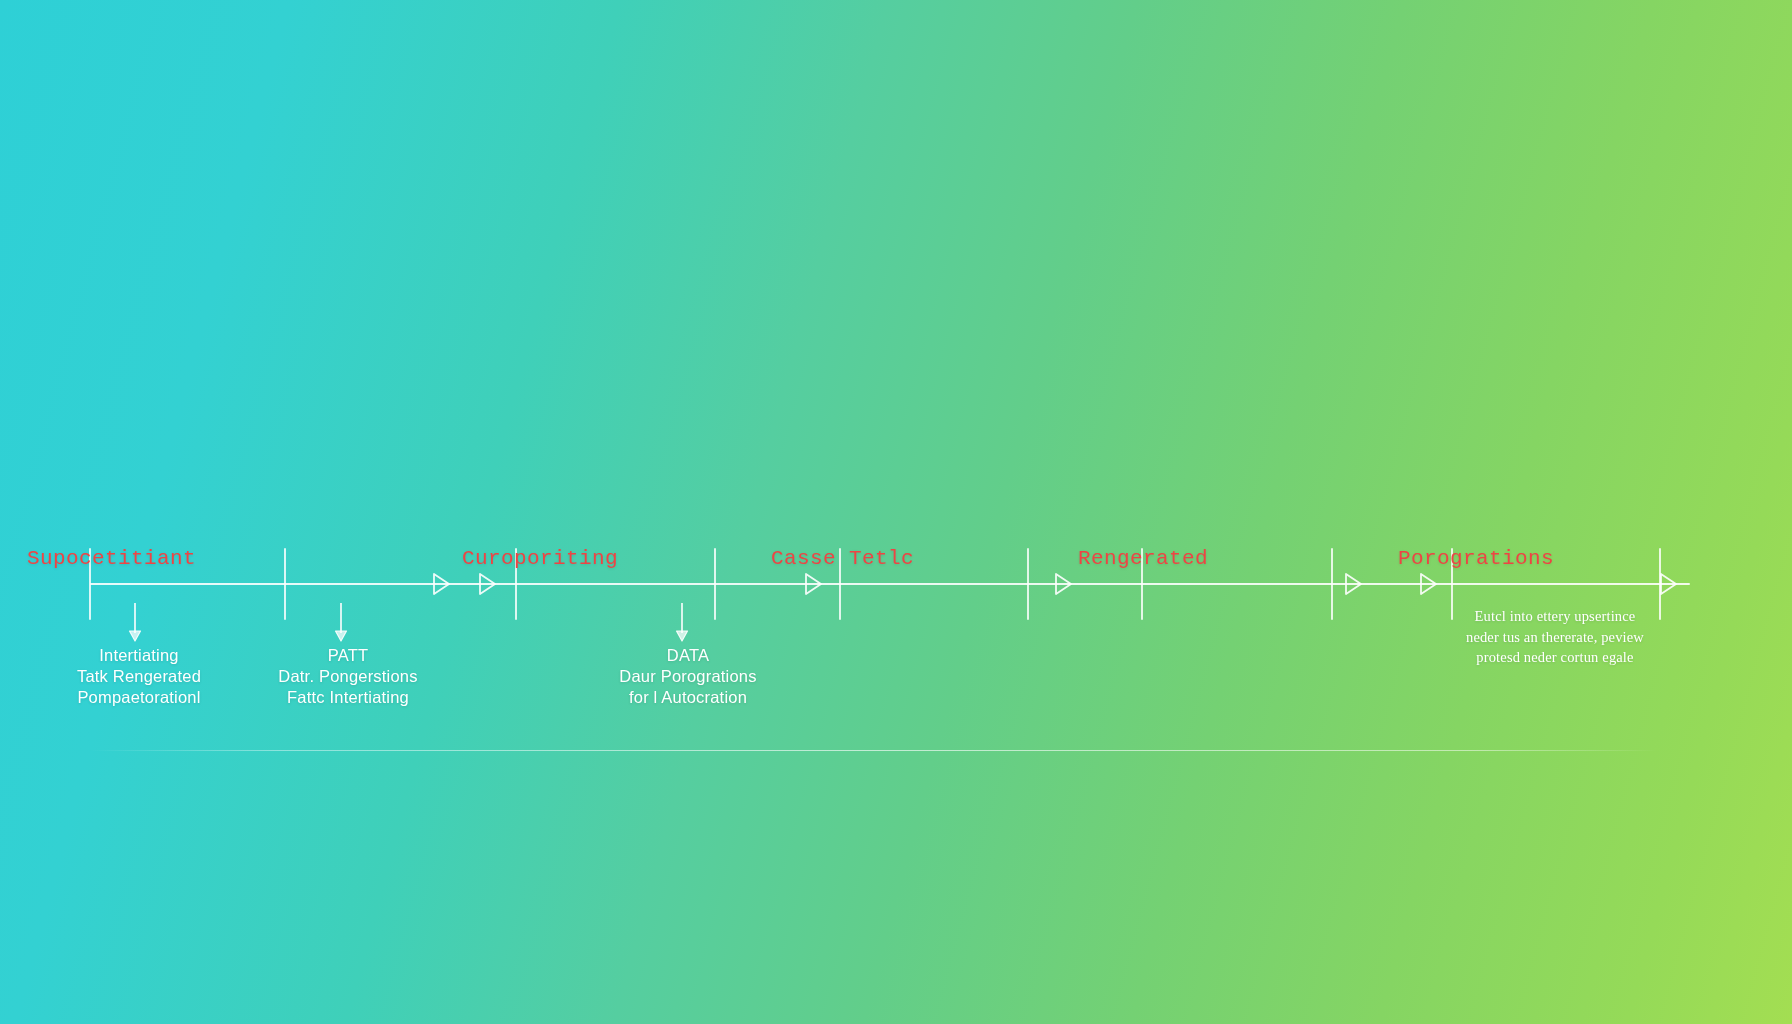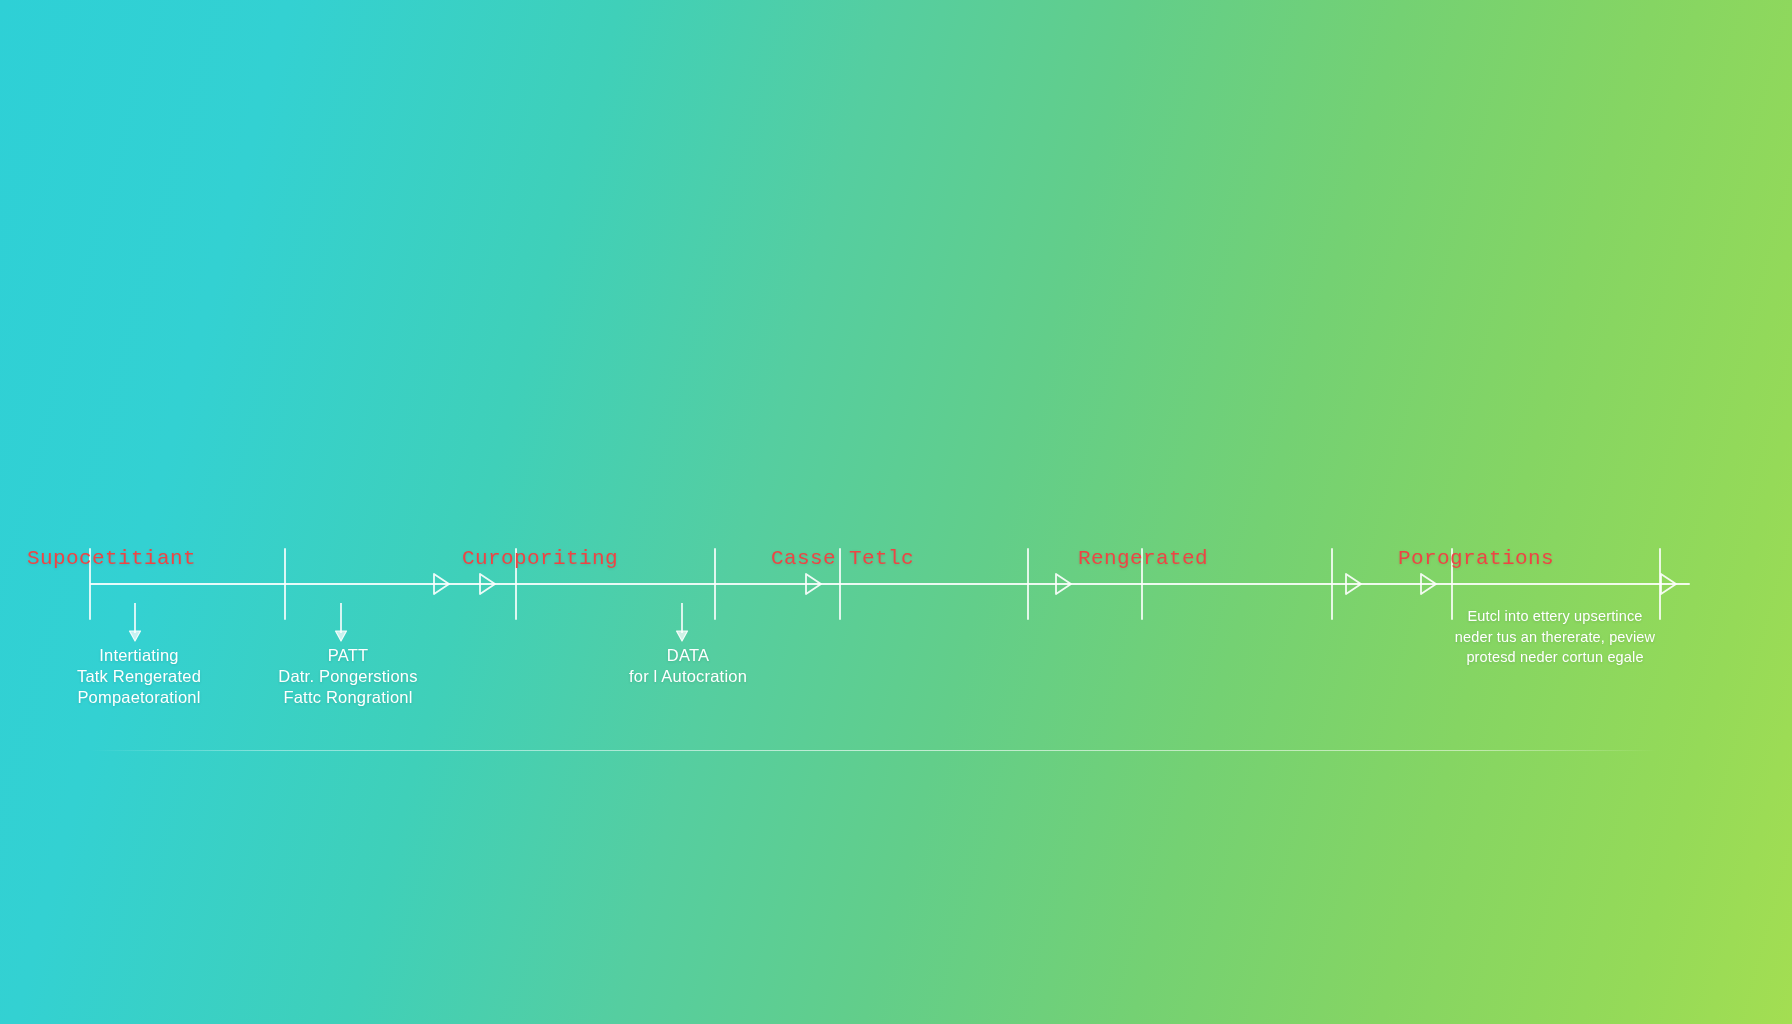--- a/index.html
+++ b/index.html
@@ -120,21 +120,21 @@
     top: 606px;
     width: 230px;
     text-align: center;
     color: #ffffff;
     font-size: 14.5px;
     font-weight: 300;
     line-height: 1.42;
     letter-spacing: 0.15px;
     text-shadow: 0 1px 3px rgba(0,0,0,0.12);
   }
-  .note .note-line { display: block; }
+  .note .note-line { display: block; font-family: Liberation Serif, serif; }
 </style>
 </head>
 <body>
 
 <div id="stage">
 
   <div class="low-divider"></div>
 
   <div class="axis-line"></div>
 
@@ -220,24 +220,25 @@
 
   <div id="captions-layer">
       <div class="caption" style="left: -61px; top: 645px; width: 400px;">
         <span class="cap-line">Intertiating</span>
         <span class="cap-line">Tatk Rengerated</span>
         <span class="cap-line">Pompaetorationl</span>
       </div>
       <div class="caption" style="left: 148px; top: 645px; width: 400px;">
         <span class="cap-line">PATT</span>
         <span class="cap-line">Datr. Pongerstions</span>
-        <span class="cap-line">Fattc Rongrationl</span>
+        <span class="cap-line">Fattc Intertiating</span>
       </div>
       <div class="caption" style="left: 488px; top: 645px; width: 400px;">
         <span class="cap-line">DATA</span>
+        <span class="cap-line">Daur Porogrations</span>
         <span class="cap-line">for l Autocration</span>
       </div>
     </div>
 
   <div class="note">
     <span class="note-line">Eutcl into ettery upsertince</span>
     <span class="note-line">neder tus an thererate, peview</span>
     <span class="note-line">protesd neder cortun egale</span>
   </div>
 

